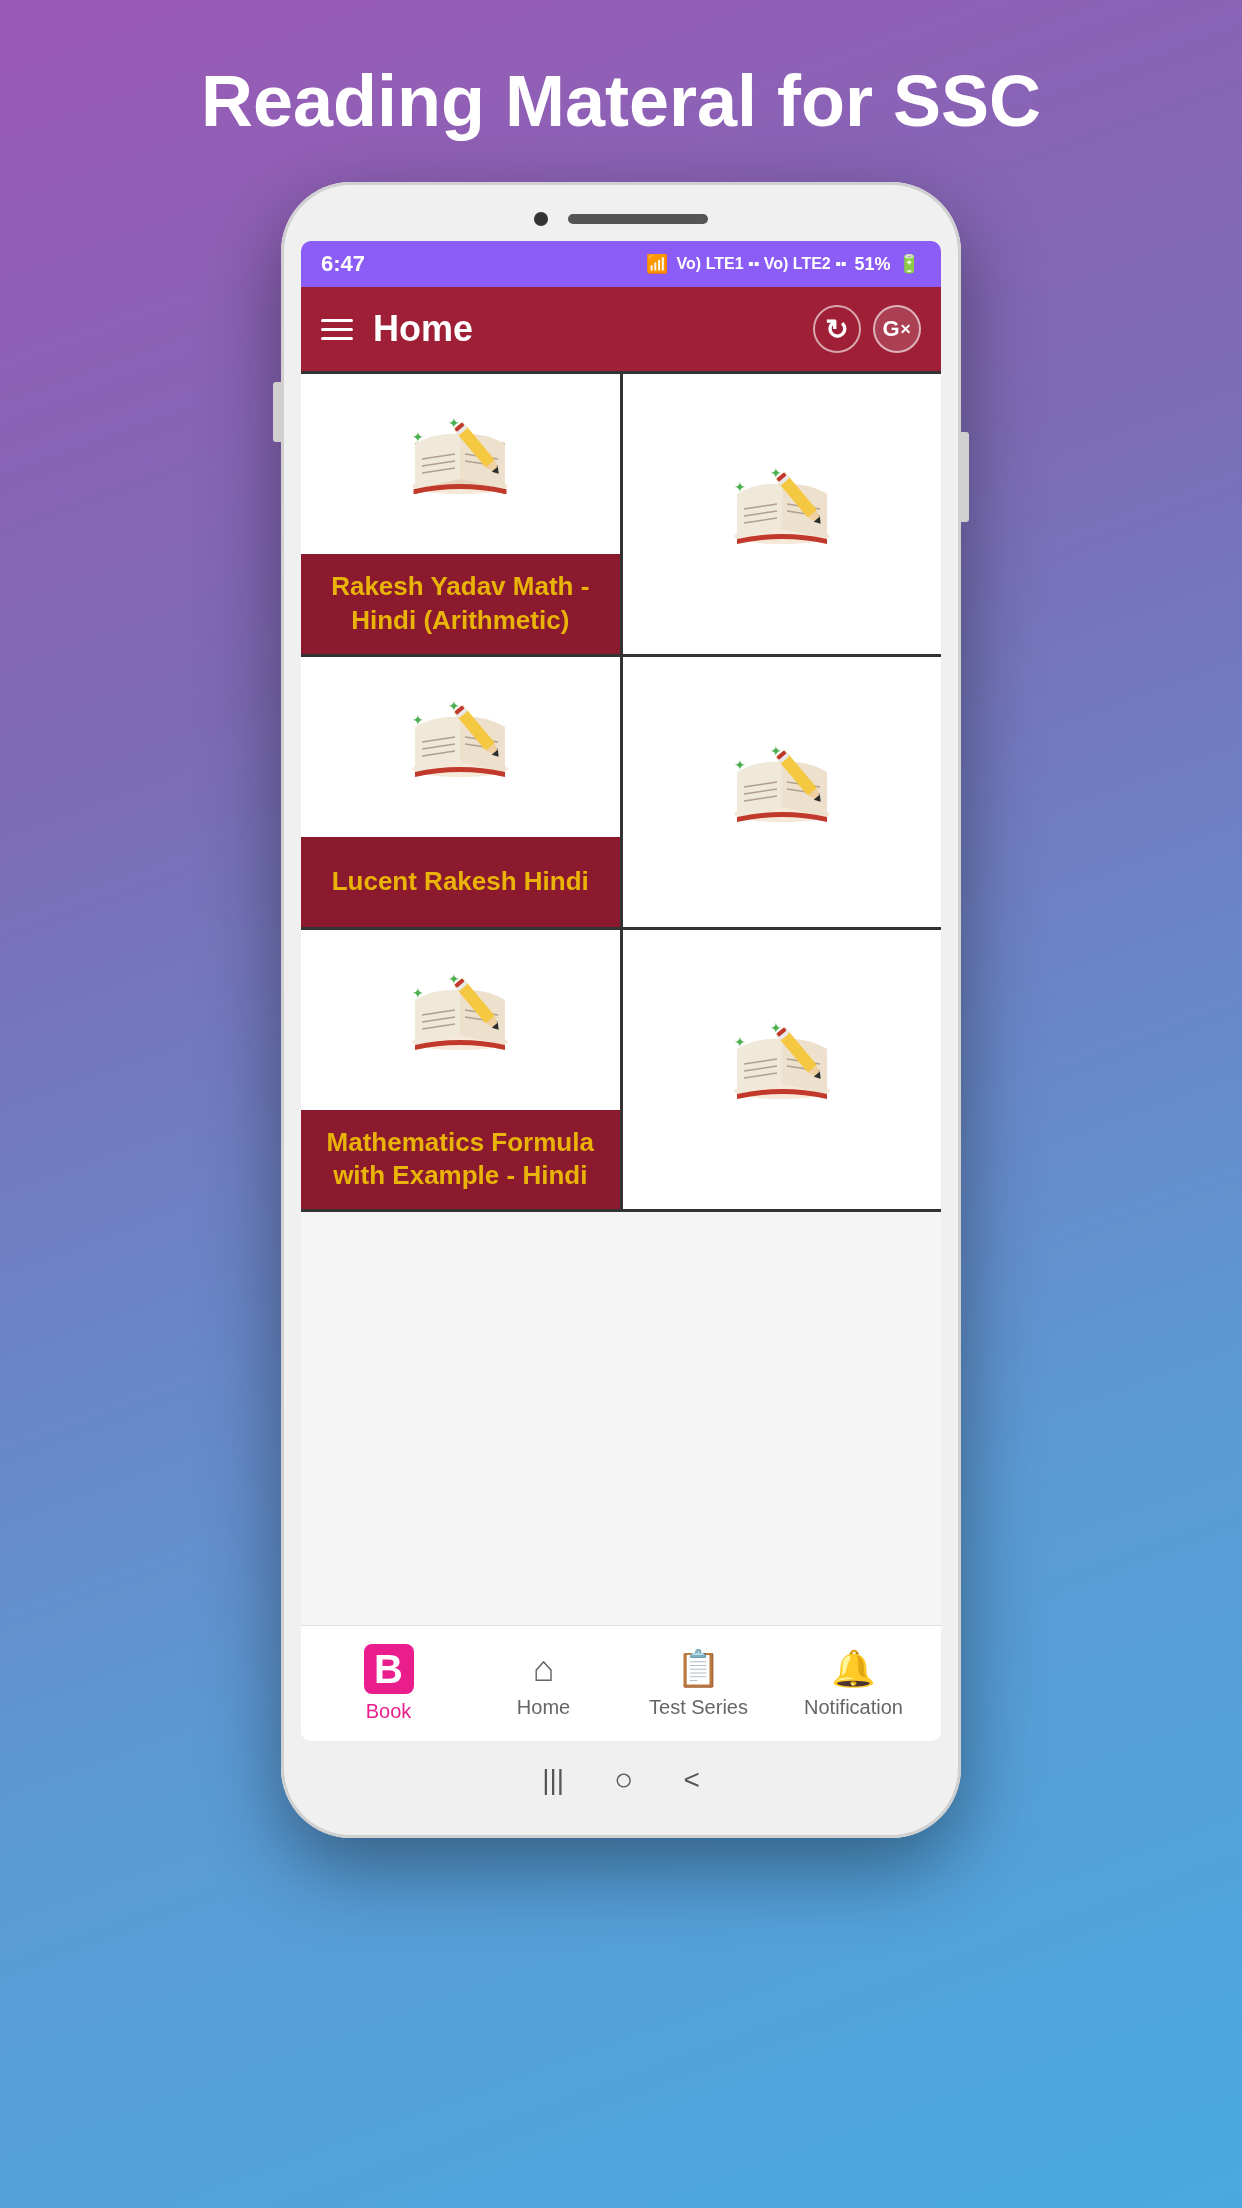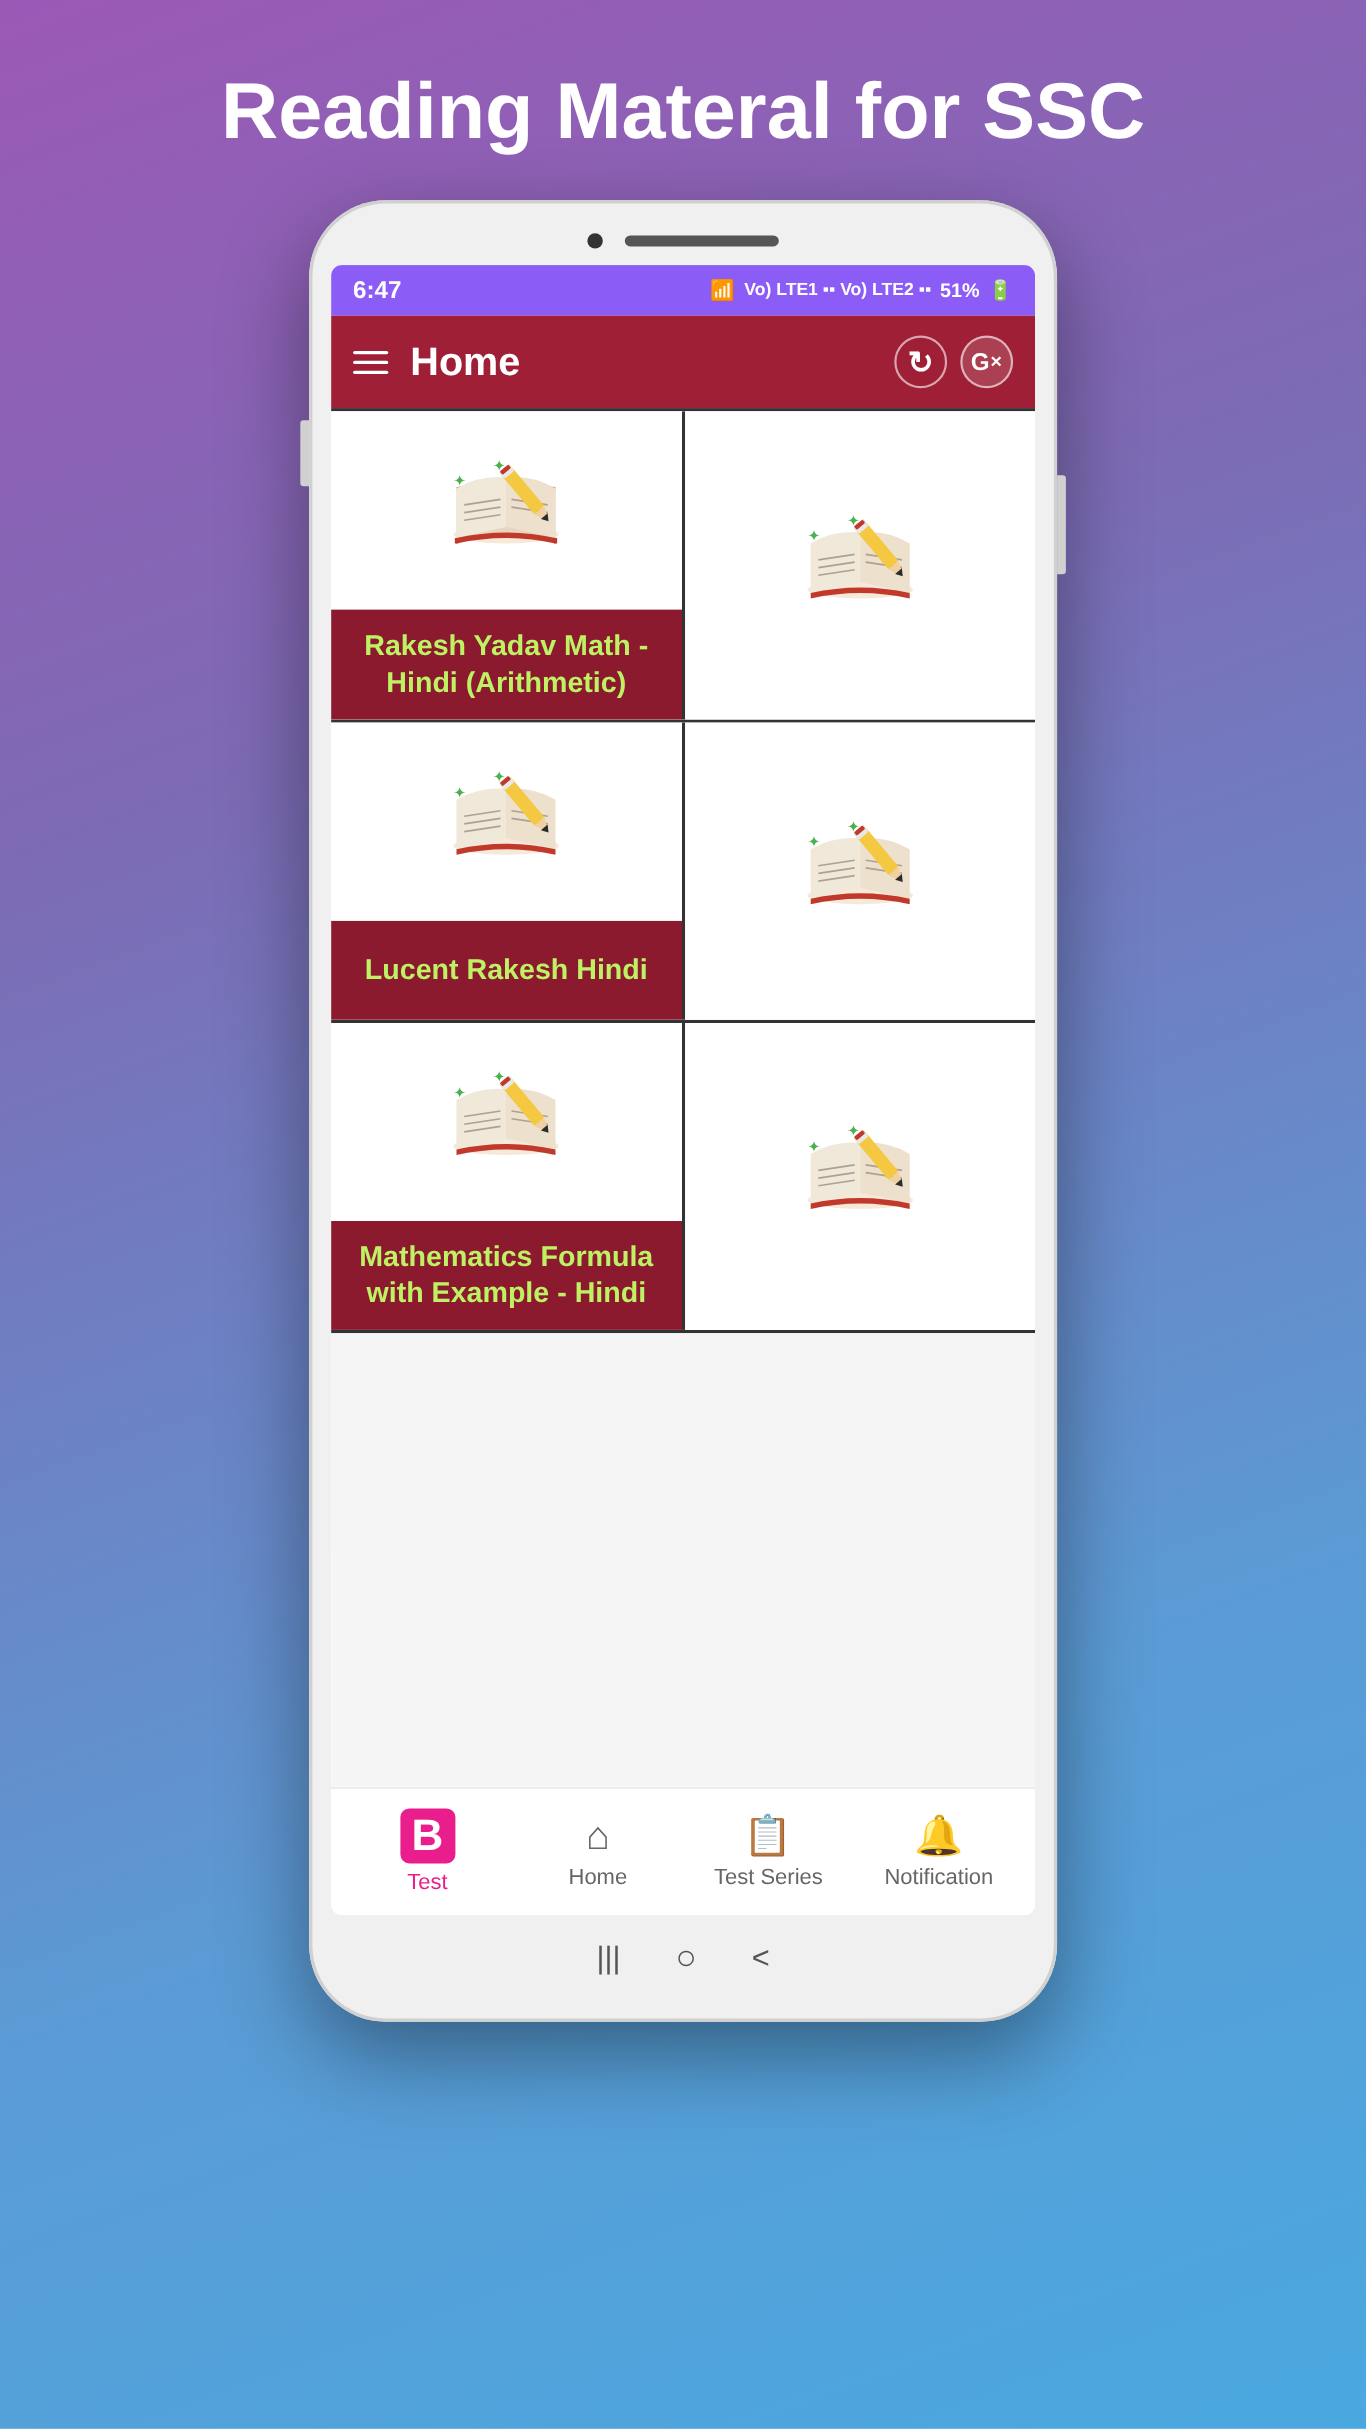--- a/index.html
+++ b/index.html
@@ -166,21 +166,21 @@
       align-items: center;
       justify-content: center;
       padding: 20px;
       min-height: 180px;
       background: white;
       position: relative;
     }
 
     .grid-cell-label {
       background: #8b1a2e;
-      color: #bef264;
+      color: #eab308;
       text-align: center;
       padding: 16px 12px;
       font-size: 26px;
       font-weight: 700;
       line-height: 1.3;
       min-height: 90px;
       display: flex;
       align-items: center;
       justify-content: center;
     }
@@ -473,21 +473,21 @@
           </div>
         </div>
       </div>
 
       <div style="flex:1; background: #f5f5f5; min-height: 200px;"></div>
     </div>
 
     <div class="bottom-nav">
       <div class="bottom-nav-item active">
         <div class="bottom-nav-icon" style="color: #e91e8c; font-size: 40px; background: #e91e8c; color: white; width: 50px; height: 50px; border-radius: 8px; display:flex; align-items:center; justify-content:center; font-weight:bold;">B</div>
-        <span class="bottom-nav-label" style="color: #e91e8c;">Test</span>
+        <span class="bottom-nav-label" style="color: #e91e8c;">Book</span>
       </div>
       <div class="bottom-nav-item">
         <div class="bottom-nav-icon" style="color: #666; font-size: 36px;">⌂</div>
         <span class="bottom-nav-label">Home</span>
       </div>
       <div class="bottom-nav-item">
         <div class="bottom-nav-icon" style="color: #666; font-size: 36px;">📋</div>
         <span class="bottom-nav-label">Test Series</span>
       </div>
       <div class="bottom-nav-item">

